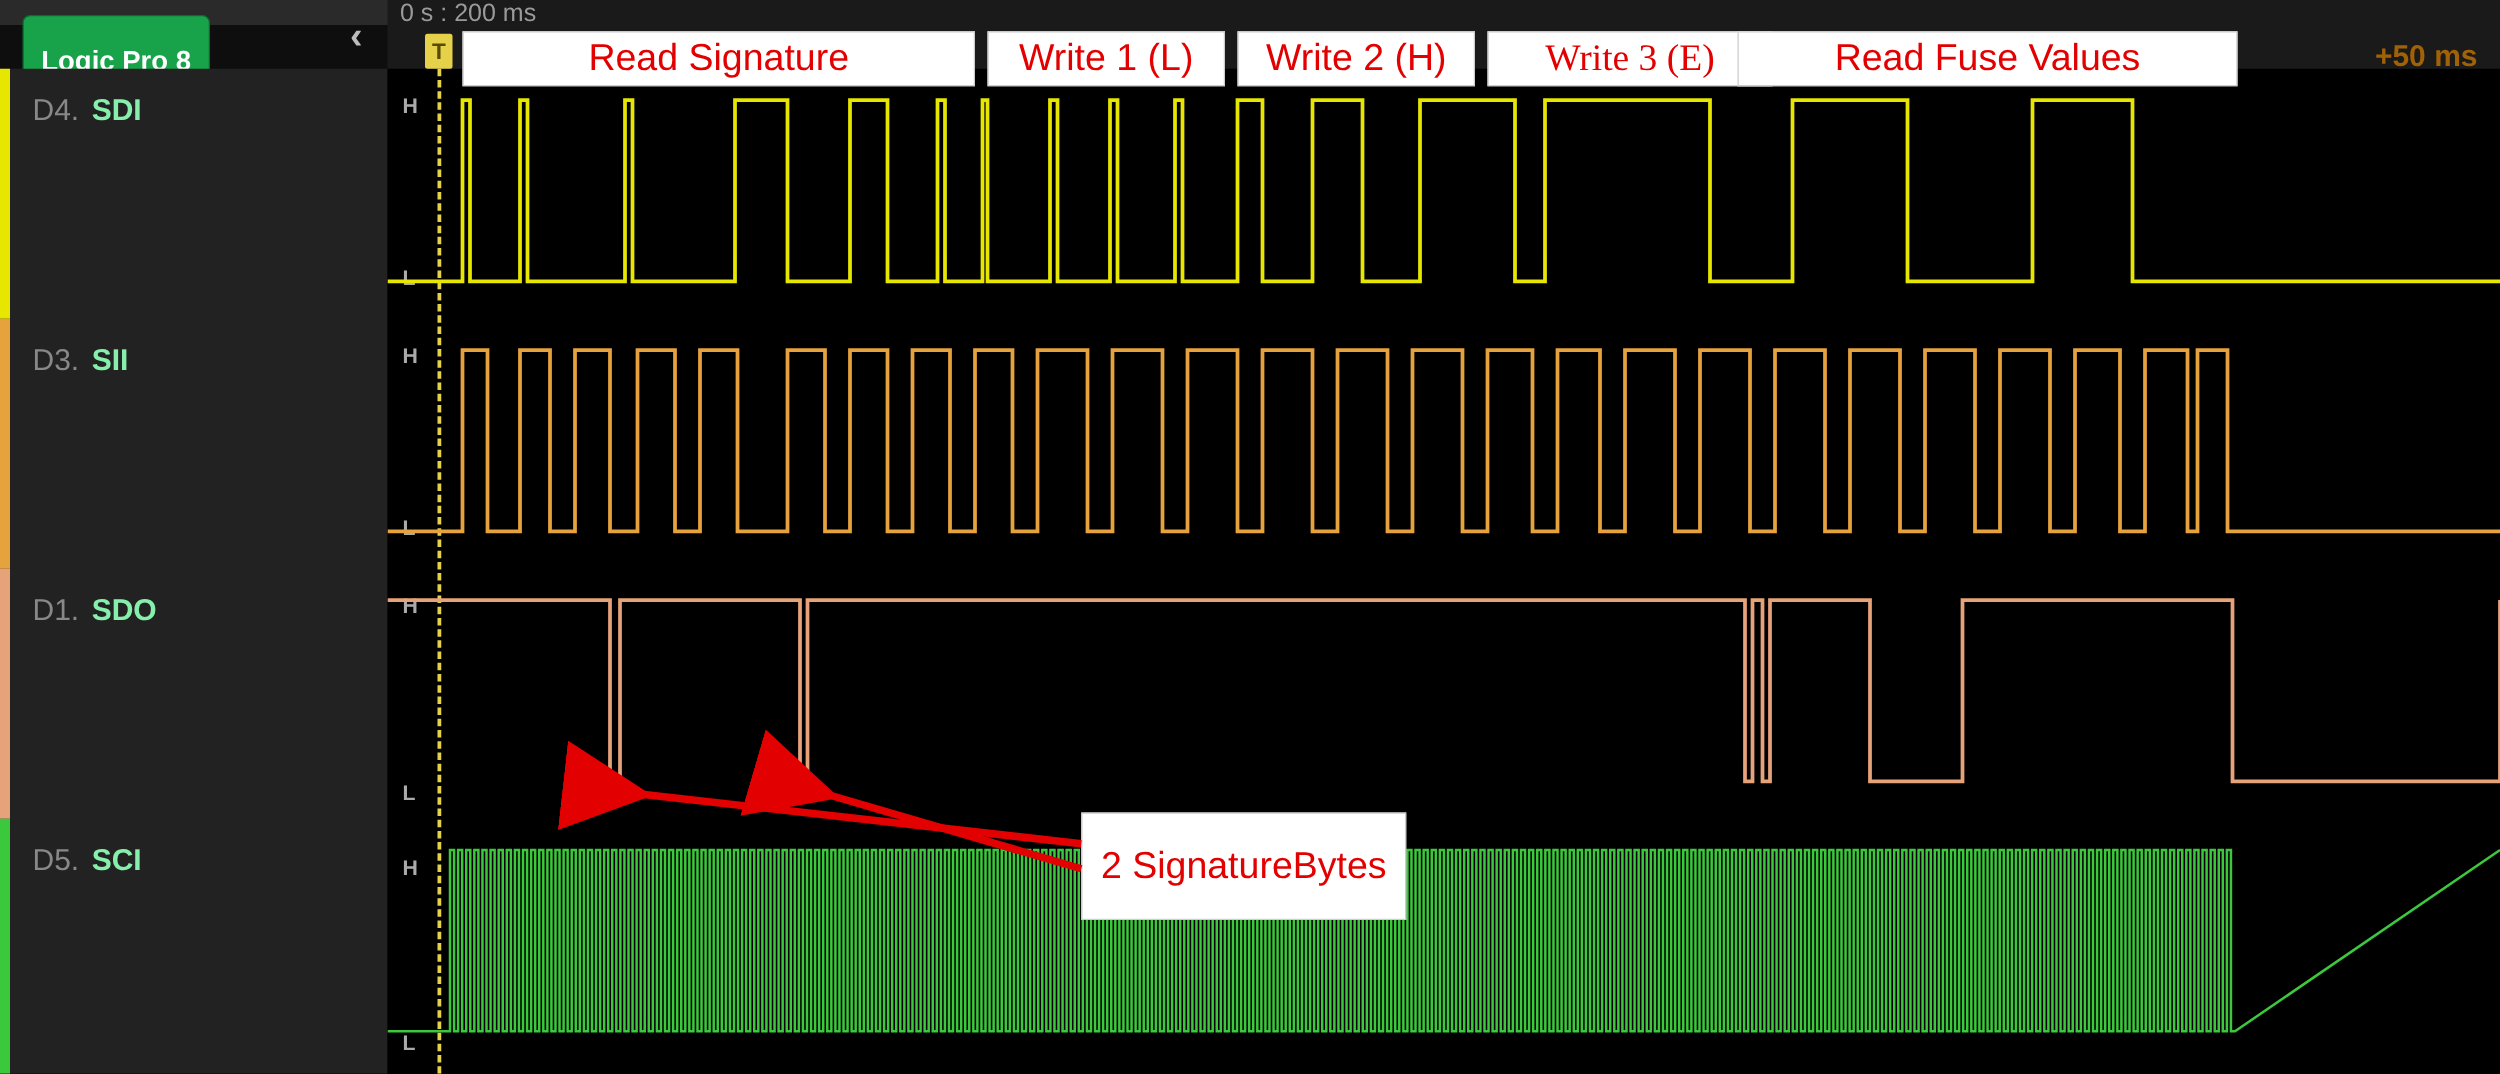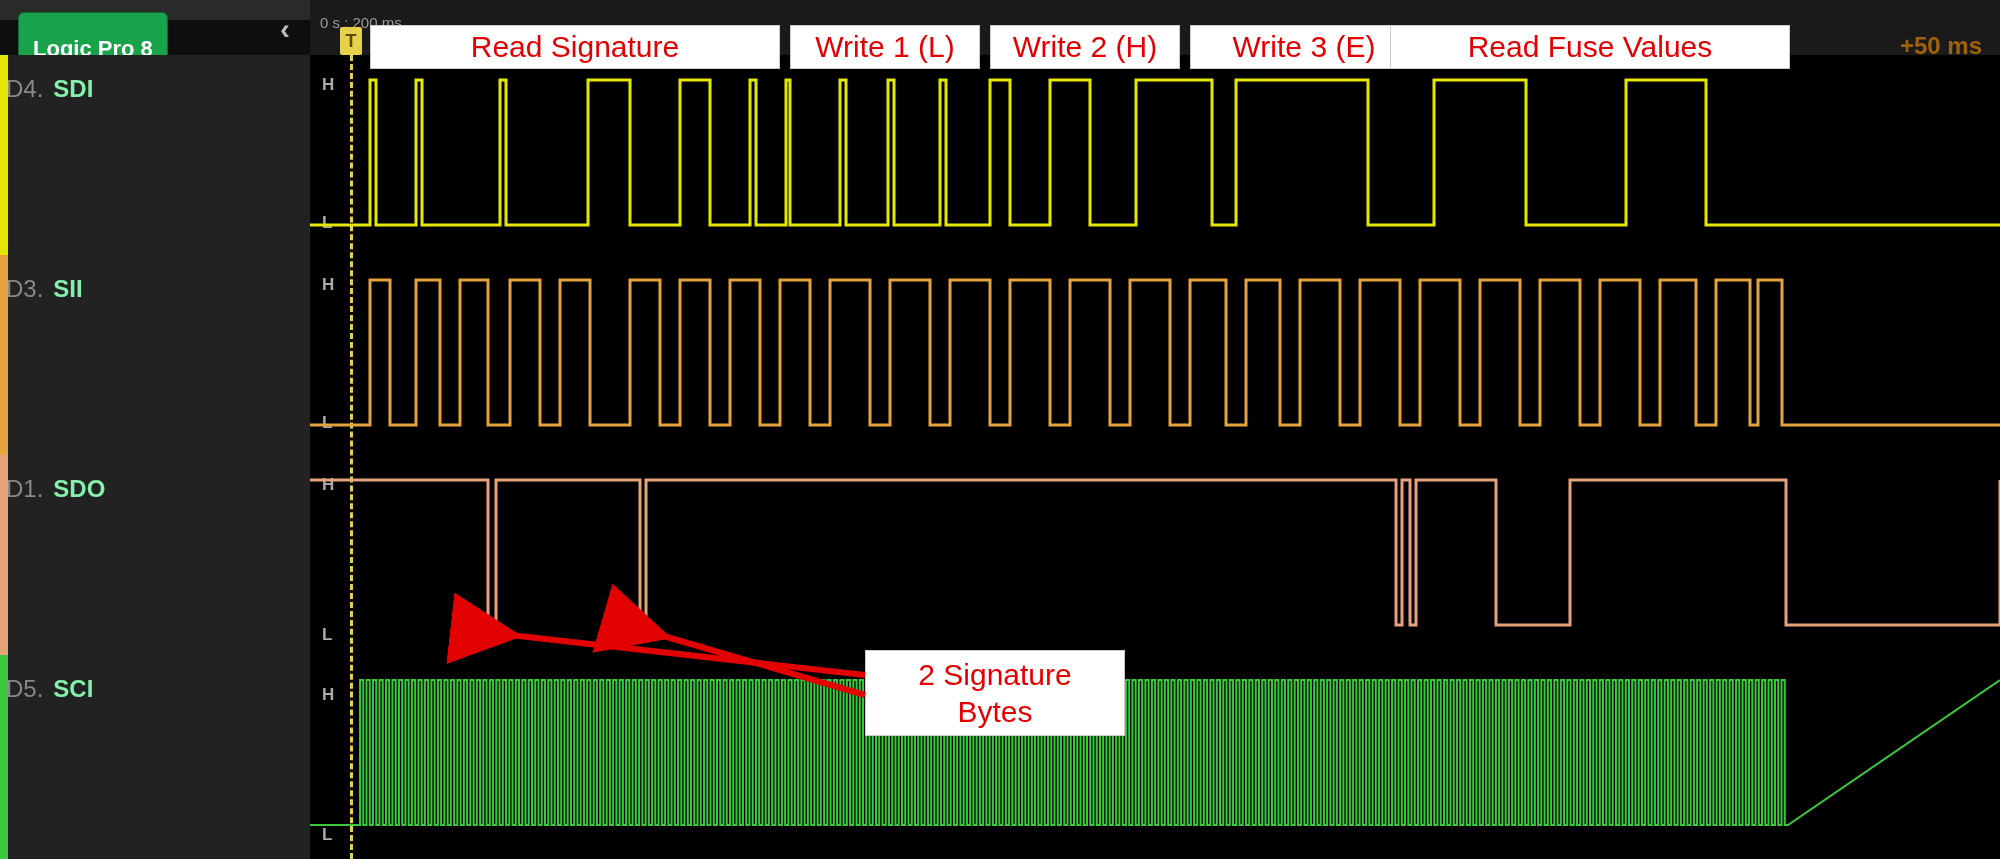--- a/index.html
+++ b/index.html
@@ -2,29 +2,29 @@
 <html><head>
 <meta charset="utf-8">
 <style>
   * { margin:0; padding:0; box-sizing:border-box; }
   html,body { width:2000px; height:859px; background:#000; font-family:Arial,Helvetica,sans-serif; overflow:hidden; }
   .app { position:relative; width:2000px; height:859px; background:#0e0e0e; }
 
   
   .topbar { position:absolute; left:0; top:0; width:2000px; height:20px; background:#2a2a2a; }
   .timeline-area { position:absolute; left:310px; top:0; width:1690px; height:60px; background:#1a1a1a; }
-  .time-label-small { position:absolute; left:320px; top:14px; color:#9a9a9a; font-size:15px; }
+  .time-label-small { position:absolute; left:320px; top:0; color:#9a9a9a; font-size:20px; }
   .time-right { position:absolute; right:18px; top:32px; color:#a16207; font-size:24px; font-weight:bold; }
 
   .badge { position:absolute; left:18px; top:12px; background:#18a24a; color:#fff; font-size:22px; font-weight:600; padding:23px 14px; border-radius:6px; border:1px solid #0c6b31; }
   .back-chevron { position:absolute; left:280px; top:12px; color:#bcbcbc; font-size:30px; font-weight:bold; cursor:pointer; }
 
   
   .sidebar { position:absolute; left:0; top:55px; width:310px; height:804px; background:#222; }
-  .channel-row { position:absolute; left:0; width:310px; display:flex; align-items:flex-start; padding-left:6px; padding-top:10px; }
+  .channel-row { position:absolute; left:0; width:310px; display:flex; align-items:flex-start; padding-left:26px; padding-top:10px; }
   .channel-row .idx { color:#888; font-size:24px; margin-right:10px; }
   .channel-row .name { color:#86efac; font-size:24px; font-weight:bold; }
   .color-strip { position:absolute; left:0; width:8px; }
 
   
   .canvas { position:absolute; left:310px; top:55px; width:1690px; height:804px; background:#000; }
   .hl-label { position:absolute; left:12px; color:#aaa; font-size:17px; font-weight:bold; }
 
   
   .anno { position:absolute; background:#fff; color:#e30000; font-size:30px; font-weight:500; text-align:center; display:flex; align-items:center; justify-content:center; border:1px solid #ccc; }
@@ -97,25 +97,25 @@
         <polyline points="0,10 40,10 178,10 178,155 186,155 186,10 330,10 330,155 336,155 336,10 1086,10 1086,155 1092,155 1092,10 1100,10 1100,155 1106,155 1106,10 1186,10 1186,155 1260,155 1260,10 1476,10 1476,155 1690,155 1690,10 1690,10" fill="none" stroke="#e6a278" stroke-width="3"></polyline>
       </svg>
     <svg id="wf-sci" width="1690" height="170" style="left:0;top:615px">
         <path d="M0,155 L50,155 L50,10 L53.24545454545454,10 L53.24545454545454,155 L56.49090909090909,155 L56.49090909090909,10 L59.736363636363635,10 L59.736363636363635,155 L62.981818181818184,155 L62.981818181818184,10 L66.22727272727273,10 L66.22727272727273,155 L69.47272727272727,155 L69.47272727272727,10 L72.71818181818182,10 L72.71818181818182,155 L75.96363636363635,155 L75.96363636363635,10 L79.2090909090909,10 L79.2090909090909,155 L82.45454545454544,155 L82.45454545454544,10 L85.69999999999999,10 L85.69999999999999,155 L88.94545454545452,155 L88.94545454545452,10 L92.19090909090907,10 L92.19090909090907,155 L95.43636363636361,155 L95.43636363636361,10 L98.68181818181816,10 L98.68181818181816,155 L101.9272727272727,155 L101.9272727272727,10 L105.17272727272724,10 L105.17272727272724,155 L108.41818181818178,155 L108.41818181818178,10 L111.66363636363633,10 L111.66363636363633,155 L114.90909090909086,155 L114.90909090909086,10 L118.15454545454541,10 L118.15454545454541,155 L121.39999999999995,155 L121.39999999999995,10 L124.6454545454545,10 L124.6454545454545,155 L127.89090909090903,155 L127.89090909090903,10 L131.13636363636357,10 L131.13636363636357,155 L134.38181818181812,155 L134.38181818181812,10 L137.62727272727267,10 L137.62727272727267,155 L140.87272727272722,155 L140.87272727272722,10 L144.11818181818177,10 L144.11818181818177,155 L147.36363636363632,155 L147.36363636363632,10 L150.60909090909087,10 L150.60909090909087,155 L153.85454545454542,155 L153.85454545454542,10 L157.09999999999997,10 L157.09999999999997,155 L160.34545454545452,155 L160.34545454545452,10 L163.59090909090907,10 L163.59090909090907,155 L166.83636363636361,155 L166.83636363636361,10 L170.08181818181816,10 L170.08181818181816,155 L173.3272727272727,155 L173.3272727272727,10 L176.57272727272726,10 L176.57272727272726,155 L179.8181818181818,155 L179.8181818181818,10 L183.06363636363636,10 L183.06363636363636,155 L186.3090909090909,155 L186.3090909090909,10 L189.55454545454546,10 L189.55454545454546,155 L192.8,155 L192.8,10 L196.04545454545456,10 L196.04545454545456,155 L199.2909090909091,155 L199.2909090909091,10 L202.53636363636366,10 L202.53636363636366,155 L205.7818181818182,155 L205.7818181818182,10 L209.02727272727276,10 L209.02727272727276,155 L212.2727272727273,155 L212.2727272727273,10 L215.51818181818186,10 L215.51818181818186,155 L218.7636363636364,155 L218.7636363636364,10 L222.00909090909096,10 L222.00909090909096,155 L225.2545454545455,155 L225.2545454545455,10 L228.50000000000006,10 L228.50000000000006,155 L231.7454545454546,155 L231.7454545454546,10 L234.99090909090916,10 L234.99090909090916,155 L238.2363636363637,155 L238.2363636363637,10 L241.48181818181826,10 L241.48181818181826,155 L244.7272727272728,155 L244.7272727272728,10 L247.97272727272735,10 L247.97272727272735,155 L251.2181818181819,155 L251.2181818181819,10 L254.46363636363645,10 L254.46363636363645,155 L257.709090909091,155 L257.709090909091,10 L260.95454545454555,10 L260.95454545454555,155 L264.2000000000001,155 L264.2000000000001,10 L267.44545454545465,10 L267.44545454545465,155 L270.6909090909092,155 L270.6909090909092,10 L273.93636363636375,10 L273.93636363636375,155 L277.1818181818183,155 L277.1818181818183,10 L280.42727272727285,10 L280.42727272727285,155 L283.6727272727274,155 L283.6727272727274,10 L286.91818181818195,10 L286.91818181818195,155 L290.1636363636365,155 L290.1636363636365,10 L293.40909090909105,10 L293.40909090909105,155 L296.6545454545456,155 L296.6545454545456,10 L299.90000000000015,10 L299.90000000000015,155 L303.1454545454547,155 L303.1454545454547,10 L306.39090909090925,10 L306.39090909090925,155 L309.6363636363638,155 L309.6363636363638,10 L312.88181818181835,10 L312.88181818181835,155 L316.1272727272729,155 L316.1272727272729,10 L319.37272727272745,10 L319.37272727272745,155 L322.618181818182,155 L322.618181818182,10 L325.86363636363654,10 L325.86363636363654,155 L329.1090909090911,155 L329.1090909090911,10 L332.35454545454564,10 L332.35454545454564,155 L335.6000000000002,155 L335.6000000000002,10 L338.84545454545474,10 L338.84545454545474,155 L342.0909090909093,155 L342.0909090909093,10 L345.33636363636384,10 L345.33636363636384,155 L348.5818181818184,155 L348.5818181818184,10 L351.82727272727294,10 L351.82727272727294,155 L355.0727272727275,155 L355.0727272727275,10 L358.31818181818204,10 L358.31818181818204,155 L361.5636363636366,155 L361.5636363636366,10 L364.80909090909114,10 L364.80909090909114,155 L368.0545454545457,155 L368.0545454545457,10 L371.30000000000024,10 L371.30000000000024,155 L374.5454545454548,155 L374.5454545454548,10 L377.79090909090934,10 L377.79090909090934,155 L381.0363636363639,155 L381.0363636363639,10 L384.28181818181844,10 L384.28181818181844,155 L387.527272727273,155 L387.527272727273,10 L390.77272727272754,10 L390.77272727272754,155 L394.0181818181821,155 L394.0181818181821,10 L397.26363636363664,10 L397.26363636363664,155 L400.5090909090912,155 L400.5090909090912,10 L403.75454545454573,10 L403.75454545454573,155 L407.0000000000003,155 L407.0000000000003,10 L410.24545454545483,10 L410.24545454545483,155 L413.4909090909094,155 L413.4909090909094,10 L416.73636363636393,10 L416.73636363636393,155 L419.9818181818185,155 L419.9818181818185,10 L423.22727272727303,10 L423.22727272727303,155 L426.4727272727276,155 L426.4727272727276,10 L429.71818181818213,10 L429.71818181818213,155 L432.9636363636367,155 L432.9636363636367,10 L436.20909090909123,10 L436.20909090909123,155 L439.4545454545458,155 L439.4545454545458,10 L442.70000000000033,10 L442.70000000000033,155 L445.9454545454549,155 L445.9454545454549,10 L449.19090909090943,10 L449.19090909090943,155 L452.436363636364,155 L452.436363636364,10 L455.6818181818185,10 L455.6818181818185,155 L458.9272727272731,155 L458.9272727272731,10 L462.1727272727276,10 L462.1727272727276,155 L465.4181818181822,155 L465.4181818181822,10 L468.6636363636367,10 L468.6636363636367,155 L471.9090909090913,155 L471.9090909090913,10 L475.1545454545458,10 L475.1545454545458,155 L478.4000000000004,155 L478.4000000000004,10 L481.6454545454549,10 L481.6454545454549,155 L484.8909090909095,155 L484.8909090909095,10 L488.136363636364,10 L488.136363636364,155 L491.3818181818186,155 L491.3818181818186,10 L494.6272727272731,10 L494.6272727272731,155 L497.8727272727277,155 L497.8727272727277,10 L501.1181818181822,10 L501.1181818181822,155 L504.3636363636368,155 L504.3636363636368,10 L507.6090909090913,10 L507.6090909090913,155 L510.85454545454587,155 L510.85454545454587,10 L514.1000000000004,10 L514.1000000000004,155 L517.3454545454549,155 L517.3454545454549,10 L520.5909090909095,10 L520.5909090909095,155 L523.836363636364,155 L523.836363636364,10 L527.0818181818186,10 L527.0818181818186,155 L530.3272727272731,155 L530.3272727272731,10 L533.5727272727277,10 L533.5727272727277,155 L536.8181818181822,155 L536.8181818181822,10 L540.0636363636368,10 L540.0636363636368,155 L543.3090909090913,155 L543.3090909090913,10 L546.5545454545459,10 L546.5545454545459,155 L549.8000000000004,155 L549.8000000000004,10 L553.045454545455,10 L553.045454545455,155 L556.2909090909095,155 L556.2909090909095,10 L559.5363636363641,10 L559.5363636363641,155 L562.7818181818186,155 L562.7818181818186,10 L566.0272727272732,10 L566.0272727272732,155 L569.2727272727277,155 L569.2727272727277,10 L572.5181818181823,10 L572.5181818181823,155 L575.7636363636368,155 L575.7636363636368,10 L579.0090909090914,10 L579.0090909090914,155 L582.2545454545459,155 L582.2545454545459,10 L585.5000000000005,10 L585.5000000000005,155 L588.745454545455,155 L588.745454545455,10 L591.9909090909096,10 L591.9909090909096,155 L595.2363636363641,155 L595.2363636363641,10 L598.4818181818187,10 L598.4818181818187,155 L601.7272727272732,155 L601.7272727272732,10 L604.9727272727278,10 L604.9727272727278,155 L608.2181818181823,155 L608.2181818181823,10 L611.4636363636369,10 L611.4636363636369,155 L614.7090909090914,155 L614.7090909090914,10 L617.954545454546,10 L617.954545454546,155 L621.2000000000005,155 L621.2000000000005,10 L624.445454545455,10 L624.445454545455,155 L627.6909090909096,155 L627.6909090909096,10 L630.9363636363641,10 L630.9363636363641,155 L634.1818181818187,155 L634.1818181818187,10 L637.4272727272732,10 L637.4272727272732,155 L640.6727272727278,155 L640.6727272727278,10 L643.9181818181823,10 L643.9181818181823,155 L647.1636363636369,155 L647.1636363636369,10 L650.4090909090914,10 L650.4090909090914,155 L653.654545454546,155 L653.654545454546,10 L656.9000000000005,10 L656.9000000000005,155 L660.1454545454551,155 L660.1454545454551,10 L663.3909090909096,10 L663.3909090909096,155 L666.6363636363642,155 L666.6363636363642,10 L669.8818181818187,10 L669.8818181818187,155 L673.1272727272733,155 L673.1272727272733,10 L676.3727272727278,10 L676.3727272727278,155 L679.6181818181824,155 L679.6181818181824,10 L682.8636363636369,10 L682.8636363636369,155 L686.1090909090915,155 L686.1090909090915,10 L689.354545454546,10 L689.354545454546,155 L692.6000000000006,155 L692.6000000000006,10 L695.8454545454551,10 L695.8454545454551,155 L699.0909090909097,155 L699.0909090909097,10 L702.3363636363642,10 L702.3363636363642,155 L705.5818181818188,155 L705.5818181818188,10 L708.8272727272733,10 L708.8272727272733,155 L712.0727272727279,155 L712.0727272727279,10 L715.3181818181824,10 L715.3181818181824,155 L718.563636363637,155 L718.563636363637,10 L721.8090909090915,10 L721.8090909090915,155 L725.0545454545461,155 L725.0545454545461,10 L728.3000000000006,10 L728.3000000000006,155 L731.5454545454552,155 L731.5454545454552,10 L734.7909090909097,10 L734.7909090909097,155 L738.0363636363643,155 L738.0363636363643,10 L741.2818181818188,10 L741.2818181818188,155 L744.5272727272734,155 L744.5272727272734,10 L747.7727272727279,10 L747.7727272727279,155 L751.0181818181825,155 L751.0181818181825,10 L754.263636363637,10 L754.263636363637,155 L757.5090909090916,155 L757.5090909090916,10 L760.7545454545461,10 L760.7545454545461,155 L764.0000000000007,155 L764.0000000000007,10 L767.2454545454552,10 L767.2454545454552,155 L770.4909090909098,155 L770.4909090909098,10 L773.7363636363643,10 L773.7363636363643,155 L776.9818181818189,155 L776.9818181818189,10 L780.2272727272734,10 L780.2272727272734,155 L783.472727272728,155 L783.472727272728,10 L786.7181818181825,10 L786.7181818181825,155 L789.9636363636371,155 L789.9636363636371,10 L793.2090909090916,10 L793.2090909090916,155 L796.4545454545462,155 L796.4545454545462,10 L799.7000000000007,10 L799.7000000000007,155 L802.9454545454553,155 L802.9454545454553,10 L806.1909090909098,10 L806.1909090909098,155 L809.4363636363644,155 L809.4363636363644,10 L812.6818181818189,10 L812.6818181818189,155 L815.9272727272735,155 L815.9272727272735,10 L819.172727272728,10 L819.172727272728,155 L822.4181818181826,155 L822.4181818181826,10 L825.6636363636371,10 L825.6636363636371,155 L828.9090909090917,155 L828.9090909090917,10 L832.1545454545462,10 L832.1545454545462,155 L835.4000000000008,155 L835.4000000000008,10 L838.6454545454553,10 L838.6454545454553,155 L841.8909090909099,155 L841.8909090909099,10 L845.1363636363644,10 L845.1363636363644,155 L848.381818181819,155 L848.381818181819,10 L851.6272727272735,10 L851.6272727272735,155 L854.8727272727281,155 L854.8727272727281,10 L858.1181818181826,10 L858.1181818181826,155 L861.3636363636372,155 L861.3636363636372,10 L864.6090909090917,10 L864.6090909090917,155 L867.8545454545463,155 L867.8545454545463,10 L871.1000000000008,10 L871.1000000000008,155 L874.3454545454554,155 L874.3454545454554,10 L877.5909090909099,10 L877.5909090909099,155 L880.8363636363645,155 L880.8363636363645,10 L884.081818181819,10 L884.081818181819,155 L887.3272727272736,155 L887.3272727272736,10 L890.5727272727281,10 L890.5727272727281,155 L893.8181818181827,155 L893.8181818181827,10 L897.0636363636372,10 L897.0636363636372,155 L900.3090909090918,155 L900.3090909090918,10 L903.5545454545463,10 L903.5545454545463,155 L906.8000000000009,155 L906.8000000000009,10 L910.0454545454554,10 L910.0454545454554,155 L913.29090909091,155 L913.29090909091,10 L916.5363636363645,10 L916.5363636363645,155 L919.7818181818191,155 L919.7818181818191,10 L923.0272727272736,10 L923.0272727272736,155 L926.2727272727282,155 L926.2727272727282,10 L929.5181818181827,10 L929.5181818181827,155 L932.7636363636373,155 L932.7636363636373,10 L936.0090909090918,10 L936.0090909090918,155 L939.2545454545464,155 L939.2545454545464,10 L942.5000000000009,10 L942.5000000000009,155 L945.7454545454555,155 L945.7454545454555,10 L948.99090909091,10 L948.99090909091,155 L952.2363636363646,155 L952.2363636363646,10 L955.4818181818191,10 L955.4818181818191,155 L958.7272727272737,155 L958.7272727272737,10 L961.9727272727282,10 L961.9727272727282,155 L965.2181818181828,155 L965.2181818181828,10 L968.4636363636373,10 L968.4636363636373,155 L971.7090909090919,155 L971.7090909090919,10 L974.9545454545464,10 L974.9545454545464,155 L978.200000000001,155 L978.200000000001,10 L981.4454545454555,10 L981.4454545454555,155 L984.69090909091,155 L984.69090909091,10 L987.9363636363646,10 L987.9363636363646,155 L991.1818181818192,155 L991.1818181818192,10 L994.4272727272737,10 L994.4272727272737,155 L997.6727272727283,155 L997.6727272727283,10 L1000.9181818181828,10 L1000.9181818181828,155 L1004.1636363636374,155 L1004.1636363636374,10 L1007.4090909090919,10 L1007.4090909090919,155 L1010.6545454545465,155 L1010.6545454545465,10 L1013.900000000001,10 L1013.900000000001,155 L1017.1454545454556,155 L1017.1454545454556,10 L1020.3909090909101,10 L1020.3909090909101,155 L1023.6363636363646,155 L1023.6363636363646,10 L1026.8818181818192,10 L1026.8818181818192,155 L1030.1272727272737,155 L1030.1272727272737,10 L1033.3727272727283,10 L1033.3727272727283,155 L1036.6181818181828,155 L1036.6181818181828,10 L1039.8636363636374,10 L1039.8636363636374,155 L1043.109090909092,155 L1043.109090909092,10 L1046.3545454545465,10 L1046.3545454545465,155 L1049.600000000001,155 L1049.600000000001,10 L1052.8454545454556,10 L1052.8454545454556,155 L1056.0909090909101,155 L1056.0909090909101,10 L1059.3363636363647,10 L1059.3363636363647,155 L1062.5818181818192,155 L1062.5818181818192,10 L1065.8272727272738,10 L1065.8272727272738,155 L1069.0727272727283,155 L1069.0727272727283,10 L1072.318181818183,10 L1072.318181818183,155 L1075.5636363636374,155 L1075.5636363636374,10 L1078.809090909092,10 L1078.809090909092,155 L1082.0545454545465,155 L1082.0545454545465,10 L1085.300000000001,10 L1085.300000000001,155 L1088.5454545454556,155 L1088.5454545454556,10 L1091.7909090909102,10 L1091.7909090909102,155 L1095.0363636363647,155 L1095.0363636363647,10 L1098.2818181818193,10 L1098.2818181818193,155 L1101.5272727272738,155 L1101.5272727272738,10 L1104.7727272727284,10 L1104.7727272727284,155 L1108.018181818183,155 L1108.018181818183,10 L1111.2636363636375,10 L1111.2636363636375,155 L1114.509090909092,155 L1114.509090909092,10 L1117.7545454545466,10 L1117.7545454545466,155 L1121.0000000000011,155 L1121.0000000000011,10 L1124.2454545454557,10 L1124.2454545454557,155 L1127.4909090909102,155 L1127.4909090909102,10 L1130.7363636363648,10 L1130.7363636363648,155 L1133.9818181818193,155 L1133.9818181818193,10 L1137.2272727272739,10 L1137.2272727272739,155 L1140.4727272727284,155 L1140.4727272727284,10 L1143.718181818183,10 L1143.718181818183,155 L1146.9636363636375,155 L1146.9636363636375,10 L1150.209090909092,10 L1150.209090909092,155 L1153.4545454545466,155 L1153.4545454545466,10 L1156.7000000000012,10 L1156.7000000000012,155 L1159.9454545454557,155 L1159.9454545454557,10 L1163.1909090909103,10 L1163.1909090909103,155 L1166.4363636363648,155 L1166.4363636363648,10 L1169.6818181818194,10 L1169.6818181818194,155 L1172.927272727274,155 L1172.927272727274,10 L1176.1727272727285,10 L1176.1727272727285,155 L1179.418181818183,155 L1179.418181818183,10 L1182.6636363636376,10 L1182.6636363636376,155 L1185.9090909090921,155 L1185.9090909090921,10 L1189.1545454545467,10 L1189.1545454545467,155 L1192.4000000000012,155 L1192.4000000000012,10 L1195.6454545454558,10 L1195.6454545454558,155 L1198.8909090909103,155 L1198.8909090909103,10 L1202.1363636363649,10 L1202.1363636363649,155 L1205.3818181818194,155 L1205.3818181818194,10 L1208.627272727274,10 L1208.627272727274,155 L1211.8727272727285,155 L1211.8727272727285,10 L1215.118181818183,10 L1215.118181818183,155 L1218.3636363636376,155 L1218.3636363636376,10 L1221.6090909090922,10 L1221.6090909090922,155 L1224.8545454545467,155 L1224.8545454545467,10 L1228.1000000000013,10 L1228.1000000000013,155 L1231.3454545454558,155 L1231.3454545454558,10 L1234.5909090909104,10 L1234.5909090909104,155 L1237.836363636365,155 L1237.836363636365,10 L1241.0818181818195,10 L1241.0818181818195,155 L1244.327272727274,155 L1244.327272727274,10 L1247.5727272727286,10 L1247.5727272727286,155 L1250.8181818181831,155 L1250.8181818181831,10 L1254.0636363636377,10 L1254.0636363636377,155 L1257.3090909090922,155 L1257.3090909090922,10 L1260.5545454545468,10 L1260.5545454545468,155 L1263.8000000000013,155 L1263.8000000000013,10 L1267.0454545454559,10 L1267.0454545454559,155 L1270.2909090909104,155 L1270.2909090909104,10 L1273.536363636365,10 L1273.536363636365,155 L1276.7818181818195,155 L1276.7818181818195,10 L1280.027272727274,10 L1280.027272727274,155 L1283.2727272727286,155 L1283.2727272727286,10 L1286.5181818181832,10 L1286.5181818181832,155 L1289.7636363636377,155 L1289.7636363636377,10 L1293.0090909090923,10 L1293.0090909090923,155 L1296.2545454545468,155 L1296.2545454545468,10 L1299.5000000000014,10 L1299.5000000000014,155 L1302.745454545456,155 L1302.745454545456,10 L1305.9909090909105,10 L1305.9909090909105,155 L1309.236363636365,155 L1309.236363636365,10 L1312.4818181818196,10 L1312.4818181818196,155 L1315.727272727274,155 L1315.727272727274,10 L1318.9727272727287,10 L1318.9727272727287,155 L1322.2181818181832,155 L1322.2181818181832,10 L1325.4636363636378,10 L1325.4636363636378,155 L1328.7090909090923,155 L1328.7090909090923,10 L1331.9545454545469,10 L1331.9545454545469,155 L1335.2000000000014,155 L1335.2000000000014,10 L1338.445454545456,10 L1338.445454545456,155 L1341.6909090909105,155 L1341.6909090909105,10 L1344.936363636365,10 L1344.936363636365,155 L1348.1818181818196,155 L1348.1818181818196,10 L1351.4272727272742,10 L1351.4272727272742,155 L1354.6727272727287,155 L1354.6727272727287,10 L1357.9181818181833,10 L1357.9181818181833,155 L1361.1636363636378,155 L1361.1636363636378,10 L1364.4090909090924,10 L1364.4090909090924,155 L1367.654545454547,155 L1367.654545454547,10 L1370.9000000000015,10 L1370.9000000000015,155 L1374.145454545456,155 L1374.145454545456,10 L1377.3909090909106,10 L1377.3909090909106,155 L1380.636363636365,155 L1380.636363636365,10 L1383.8818181818197,10 L1383.8818181818197,155 L1387.1272727272742,155 L1387.1272727272742,10 L1390.3727272727288,10 L1390.3727272727288,155 L1393.6181818181833,155 L1393.6181818181833,10 L1396.8636363636379,10 L1396.8636363636379,155 L1400.1090909090924,155 L1400.1090909090924,10 L1403.354545454547,10 L1403.354545454547,155 L1406.6000000000015,155 L1406.6000000000015,10 L1409.845454545456,10 L1409.845454545456,155 L1413.0909090909106,155 L1413.0909090909106,10 L1416.3363636363651,10 L1416.3363636363651,155 L1419.5818181818197,155 L1419.5818181818197,10 L1422.8272727272742,10 L1422.8272727272742,155 L1426.0727272727288,155 L1426.0727272727288,10 L1429.3181818181833,10 L1429.3181818181833,155 L1432.563636363638,155 L1432.563636363638,10 L1435.8090909090924,10 L1435.8090909090924,155 L1439.054545454547,155 L1439.054545454547,10 L1442.3000000000015,10 L1442.3000000000015,155 L1445.545454545456,155 L1445.545454545456,10 L1448.7909090909106,10 L1448.7909090909106,155 L1452.0363636363652,155 L1452.0363636363652,10 L1455.2818181818197,10 L1455.2818181818197,155 L1458.5272727272743,155 L1458.5272727272743,10 L1461.7727272727288,10 L1461.7727272727288,155 L1465.0181818181834,155 L1465.0181818181834,10 L1468.263636363638,10 L1468.263636363638,155 L1471.5090909090925,155 L1471.5090909090925,10 L1474.754545454547,10 L1474.754545454547,155 L1478.0000000000016,155 L1690,10" fill="none" stroke="#3cc83c" stroke-width="2"></path>
       </svg>
 
     <div id="anno-row">
         <div class="anno" style="left: 60px; top: -30px; width: 410px; height: 44px;">Read Signature</div>
         <div class="anno" style="left: 480px; top: -30px; width: 190px; height: 44px;">Write 1 (L)</div>
         <div class="anno" style="left: 680px; top: -30px; width: 190px; height: 44px;">Write 2 (H)</div>
-        <div class="anno" style="left: 880px; top: -30px; width: 228px; height: 44px;">Write 3 (E)</div>
+        <div class="anno" style="left: 880px; top: -30px; width: 228px; height: 44px; font-family: Liberation Serif, serif;">Write 3 (E)</div>
         <div class="anno" style="left: 1080px; top: -30px; width: 400px; height: 44px;">Read Fuse Values</div>
       </div>
 
-    <div class="anno" style="left:555px;top:595px;width:260px;height:86px;flex-direction:column;font-size:30px;line-height:1.25">
+    <div class="anno" style="left:555px;top:595px;width:260px;height:86px;flex-direction:row;font-size:30px;line-height:1.25">
       <span>2 Signature</span>
       <span>Bytes</span>
     </div>
 
 
     <svg width="1690" height="804" style="left:0;top:0;pointer-events:none">
       <defs>
         <marker id="ah" markerWidth="12" markerHeight="12" refX="2" refY="6" orient="auto">
           <path d="M12,0 L0,6 L12,12 z" fill="#e30000"></path>
         </marker>

